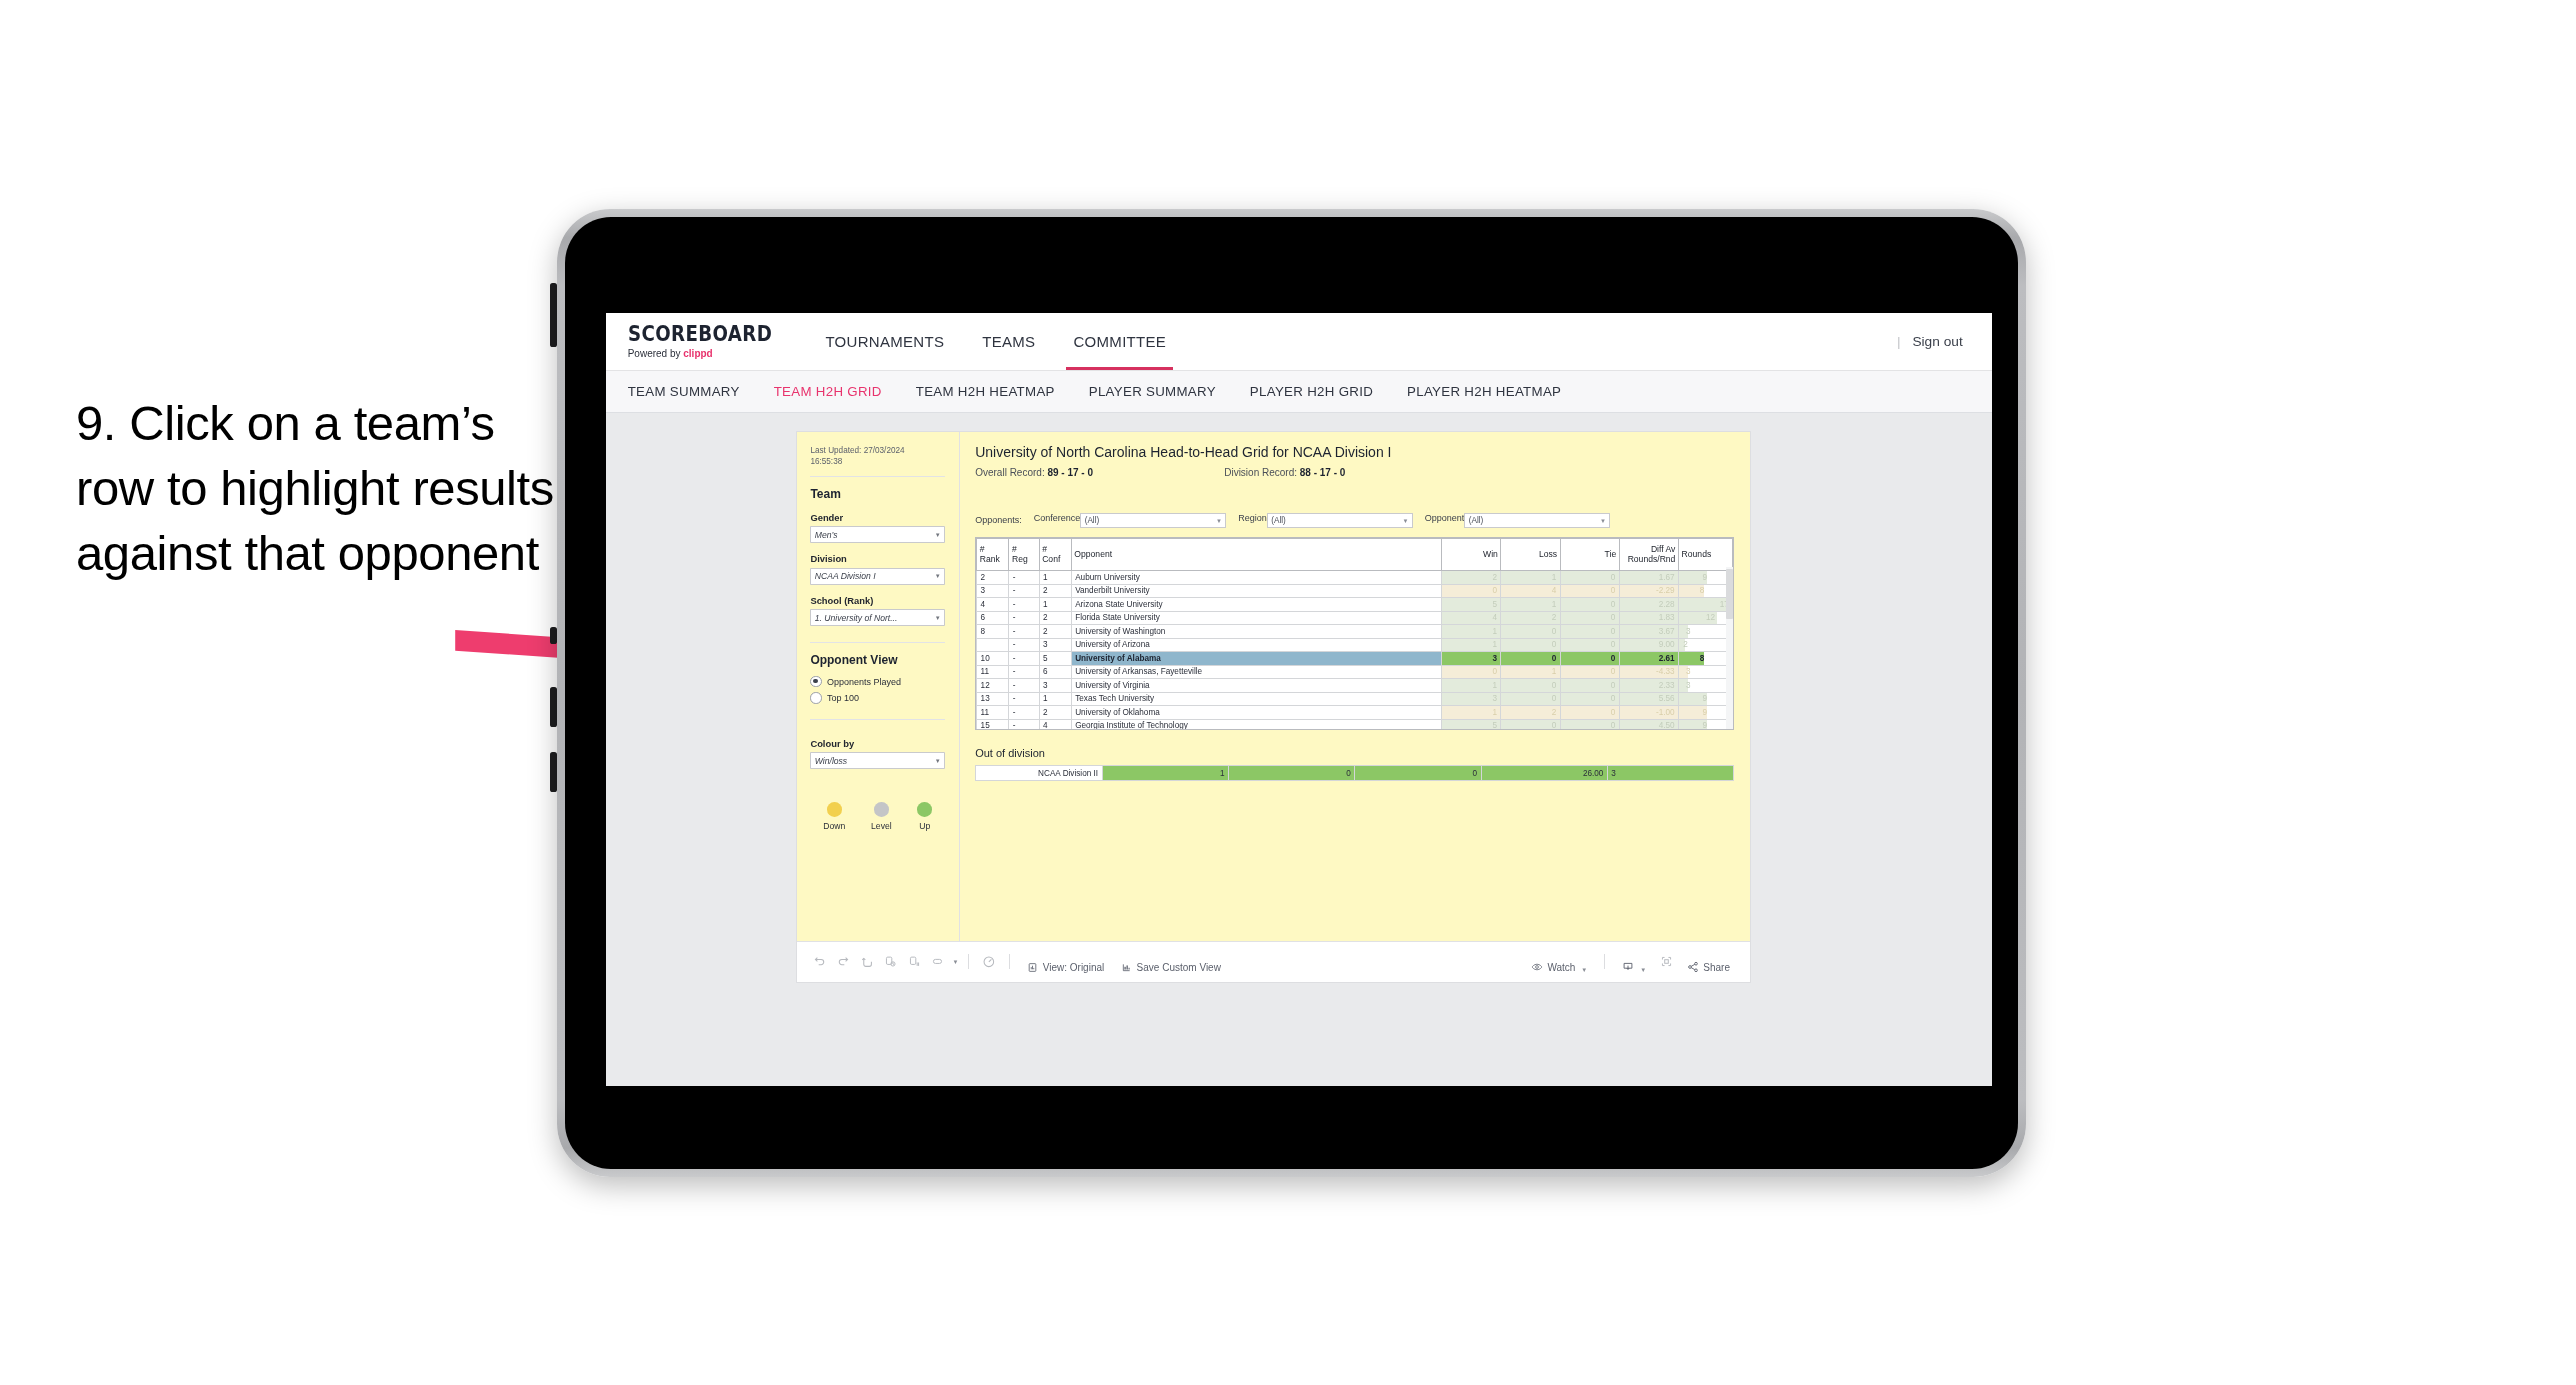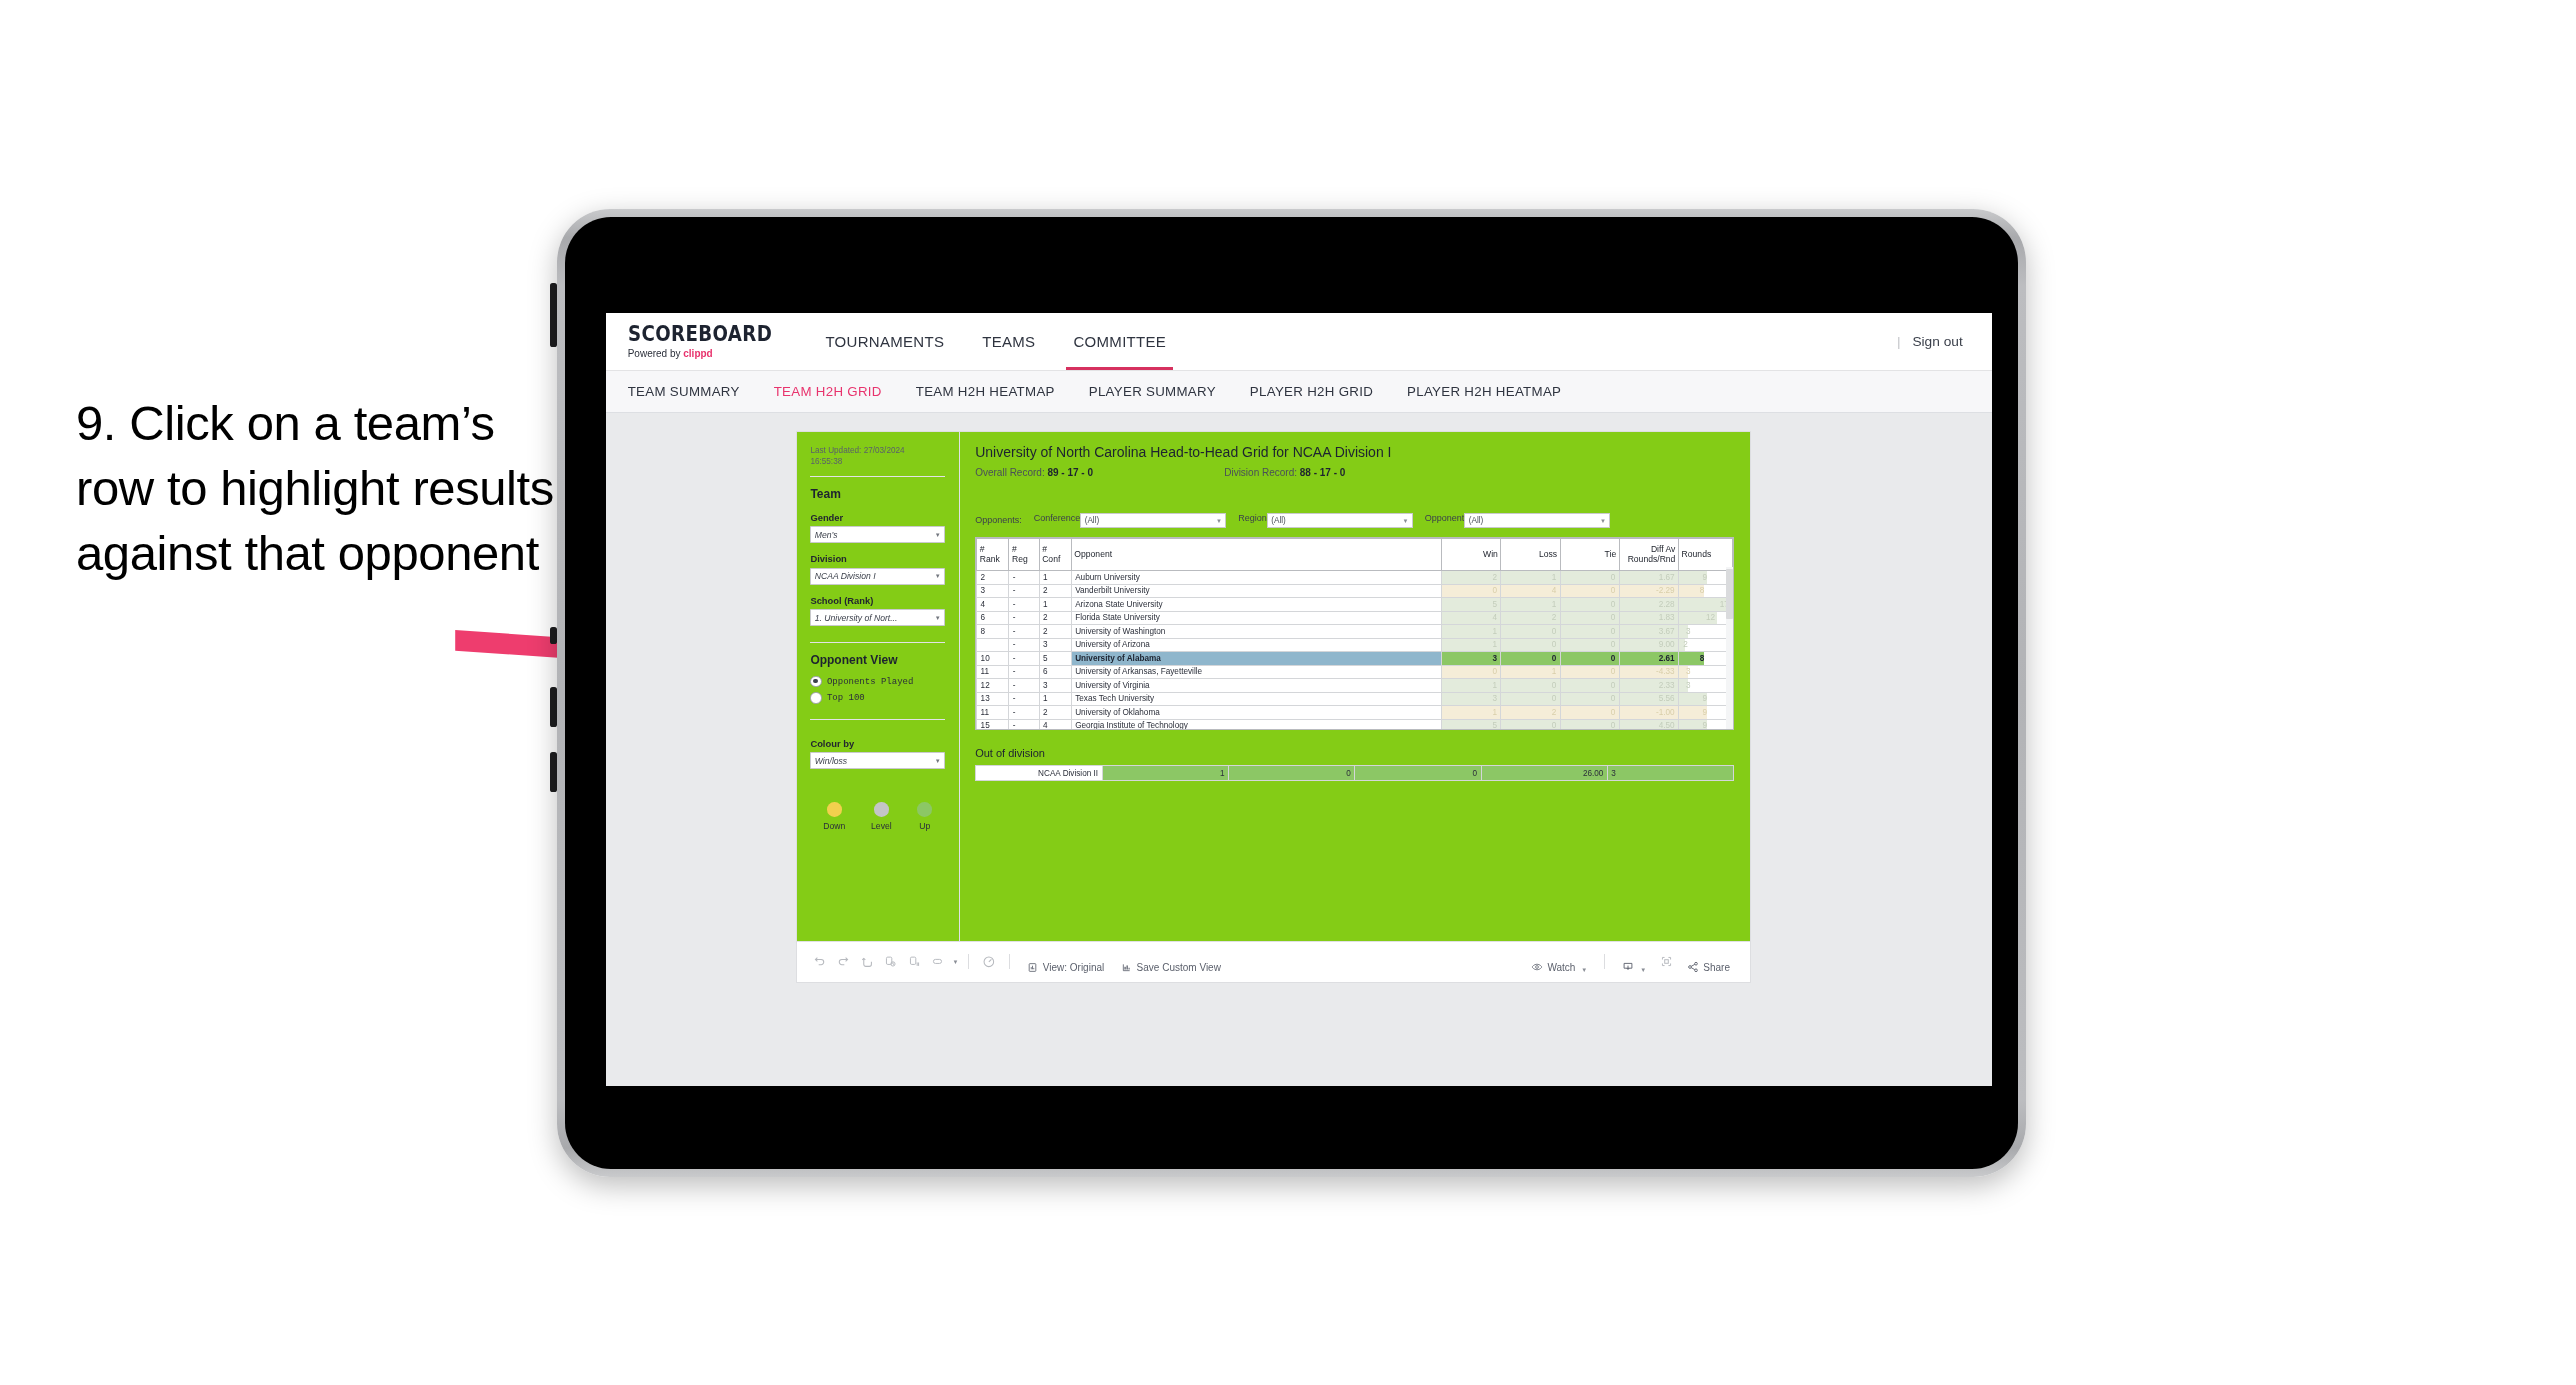--- a/index.html
+++ b/index.html
@@ -157,21 +157,21 @@
   .canvas{
     background:#e9eaec;
     height:675px;
     position:relative;
   }
   .sheet{
     position:absolute;
     left:191px; top:19px;
     width:953px;
     height:550px;
-    background:#84cc16;
+    background:#fef9c3;
     box-shadow:0 0 0 0.9px #dcdde0;
     display:flex;
     flex-direction:column;
   }
   .sheet-body{display:flex;flex:1;min-height:0;}
 
   
   .filters{
     width:163px;
     border-right:0.9px solid #e0e1e4;
@@ -213,21 +213,21 @@
     font-size:6px;color:#73777f;
   }
   .fselect .val{
     overflow:hidden;white-space:nowrap;text-overflow:ellipsis;font-style:italic;
   }
   .fdivider{
     border-top:0.9px solid #e2e3e6;
     margin:15.5px 0 0 0;
   }
   .radio-row{
-    display:flex;align-items:center;gap:5.2px;margin-top:5.2px;cursor:pointer;font-family:Liberation Mono, monospace;
+    display:flex;align-items:center;gap:5.2px;margin-top:5.2px;cursor:pointer;
   }
   .radio{
     width:9.4px;height:9.4px;border-radius:50%;
     border:0.9px solid #9a9ea6;background:#fff;
     position:relative;flex:none;
   }
   .radio.on::after{
     content:"";position:absolute;left:2.1px;top:2.1px;
     width:4.3px;height:4.3px;border-radius:50%;background:#3c414c;
   }

